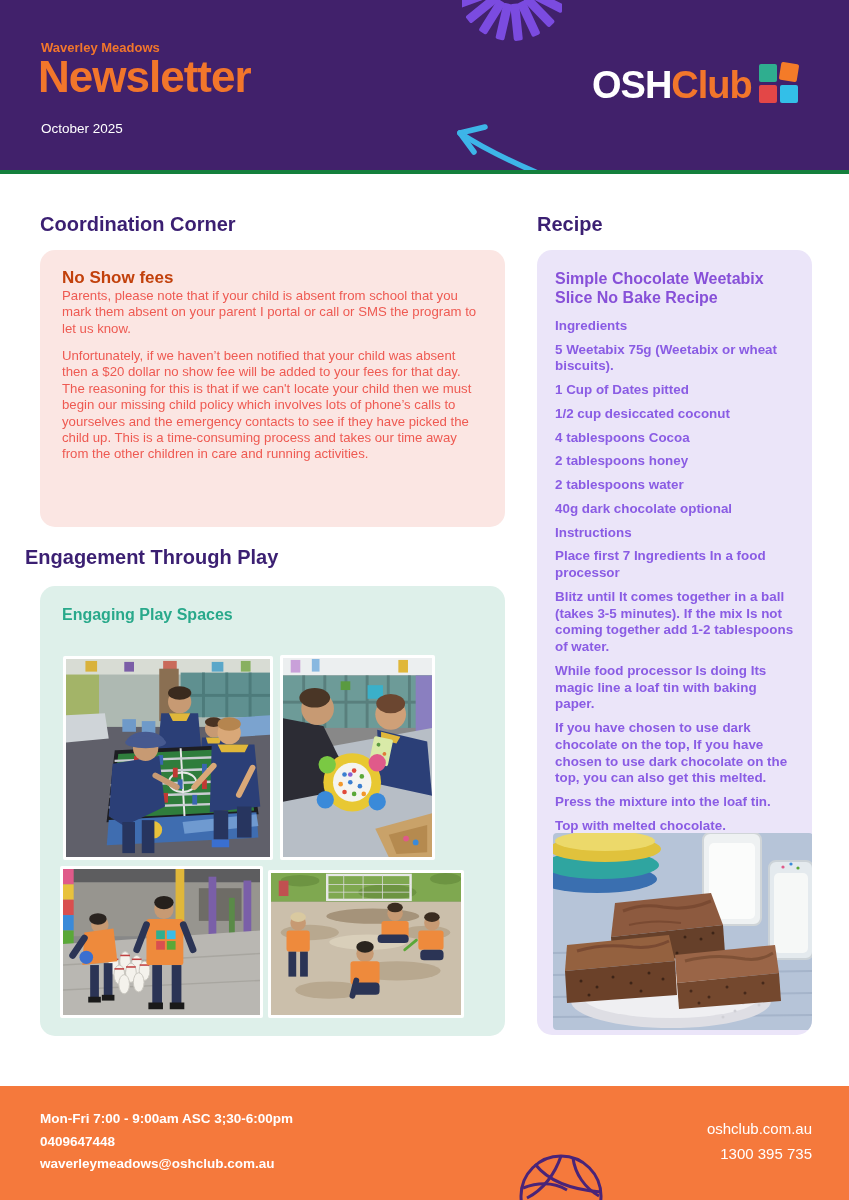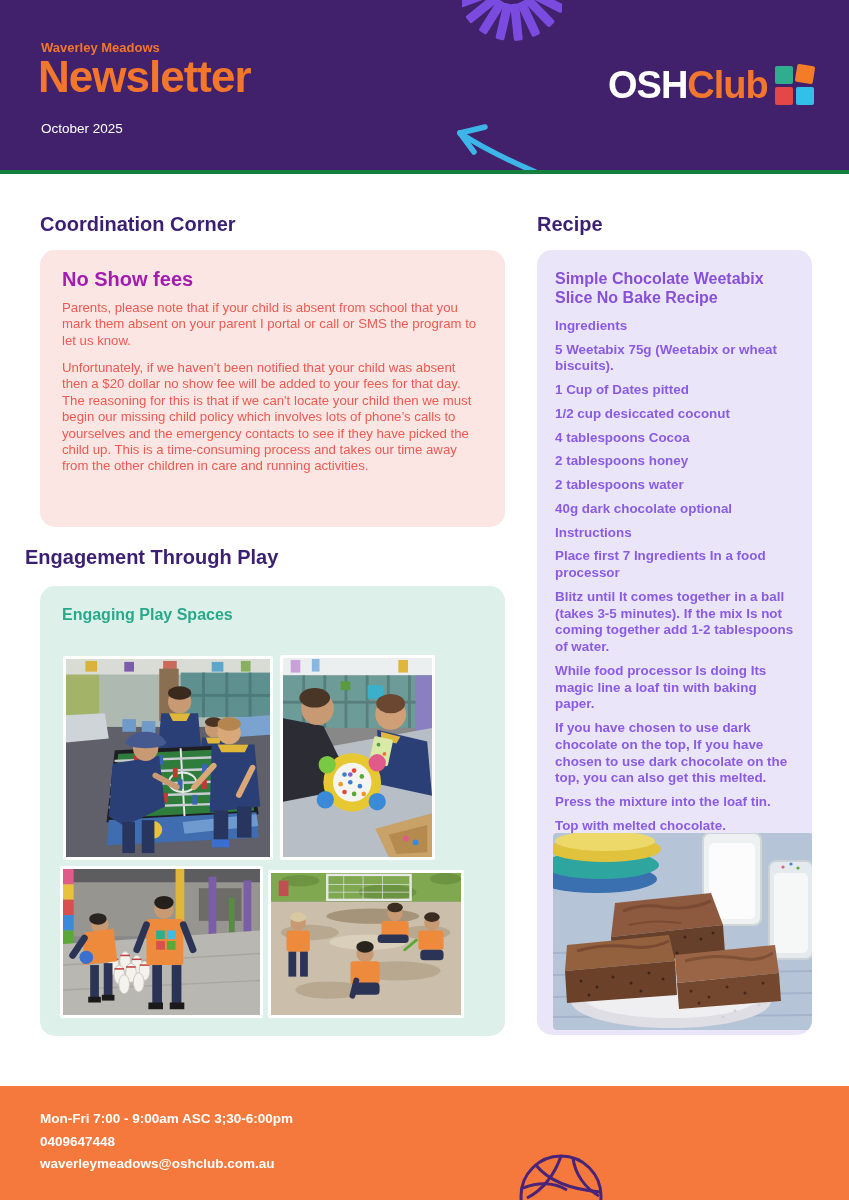--- a/index.html
+++ b/index.html
@@ -8,40 +8,40 @@
   .page { position:relative; width:849px; height:1200px; background:#ffffff; overflow:hidden; }
 
   
   .header { position:absolute; left:0; top:0; width:849px; height:174px;
             background:#41216B; border-bottom:4px solid #15803d; overflow:hidden; }
   .brand   { position:absolute; left:41px; top:40px; color:#F2762B; font-size:13px; font-weight:bold; }
   .title   { position:absolute; left:38px; top:55px; color:#F2762B; font-size:44px; font-weight:bold; letter-spacing:-1px; line-height:1; }
   .date    { position:absolute; left:41px; top:121px; color:#ffffff; font-size:13.5px; }
   .starburst { position:absolute; left:462px; top:0; }
   .arrow     { position:absolute; left:443px; top:120px; }
-  .logo { position:absolute; left:608px; top:64px; display:flex; align-items:center; }
+  .logo { position:absolute; left:592px; top:64px; display:flex; }
   .logo-osh  { color:#ffffff; font-size:38px; font-weight:bold; letter-spacing:-1px; }
   .logo-club { color:#F2762B; font-size:38px; font-weight:bold; letter-spacing:-1px; }
   .logo-squares { position:relative; width:41px; height:40px; margin-left:7px; }
   .sq { position:absolute; width:18px; height:18px; border-radius:2px; }
   .sq-tl { left:0;  top:0;  background:#2FAE8F; }
   .sq-tr { left:21px; top:-1px; background:#F47B28; transform:rotate(9deg); }
   .sq-bl { left:0;  top:21px; background:#E34747; }
   .sq-br { left:21px; top:21px; background:#33BFE8; }
 
   
   .h-section { position:absolute; color:#3B1F72; font-size:20px; font-weight:bold; }
   .h-coordination { left:40px; top:213px; }
   .h-engagement  { left:25px; top:546px; }
   .h-recipe      { left:537px; top:213px; }
 
   
   .card { position:absolute; border-radius:15px; overflow:hidden; }
   .card-noshow { left:40px; top:250px; width:465px; height:277px; background:#FBE6E3; padding:18px 22px; }
-  .noshow-title { color:#a21caf; font-size:20px; font-weight:bold; margin-bottom:9px; }
+  .noshow-title { color:#c2410c; font-size:17px; font-weight:bold; }
   .noshow-p { color:#EE5A52; font-size:13.2px; line-height:1.24; margin-bottom:11px; }
 
   .card-play { left:40px; top:586px; width:465px; height:450px; background:#DEF0EA; }
   .play-title { position:absolute; left:22px; top:20px; color:#29A98B; font-size:16px; font-weight:bold; }
   .photo { position:absolute; border:3px solid #ffffff; border-radius:2px; overflow:hidden; background:#888; }
   .photo svg { display:block; }
   .photo-1 { left:23px;  top:70px;  width:210px; height:204px; }
   .photo-2 { left:240px; top:69px;  width:155px; height:205px; }
   .photo-3 { left:20px;  top:280px; width:203px; height:152px; }
   .photo-4 { left:228px; top:284px; width:196px; height:148px; }
@@ -494,20 +494,24 @@
       </svg>
     </div>
   </div>
 
   <div class="footer">
     <div class="footer-left">
       <div>Mon-Fri  7:00 - 9:00am  ASC 3;30-6:00pm</div>
       <div>0409647448</div>
       <a href="#">waverleymeadows@oshclub.com.au</a>
     </div>
+    <div class="footer-right">
+      <div><a href="#">oshclub.com.au</a></div>
+      <div>1300 395 735</div>
+    </div>
     <svg class="basketball" width="92" height="52" viewBox="0 0 92 52">
       <g fill="none" stroke="#4A2478" stroke-width="3">
         <circle cx="46" cy="48" r="40"></circle>
         <path d="M20,16 C 34,34 60,42 86,44"></path>
         <path d="M46,8 C 40,26 28,42 12,50"></path>
         <path d="M58,10 C 60,26 70,40 84,48"></path>
         <path d="M8,40 C 24,34 38,34 52,42"></path>
       </g>
     </svg>
   </div>

